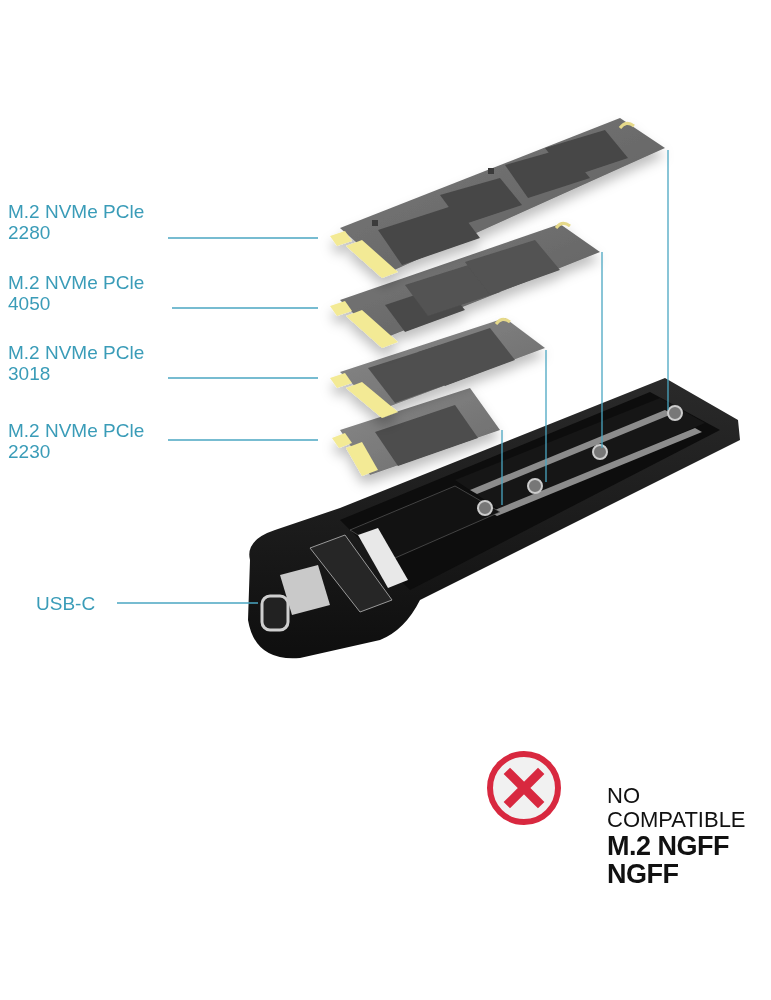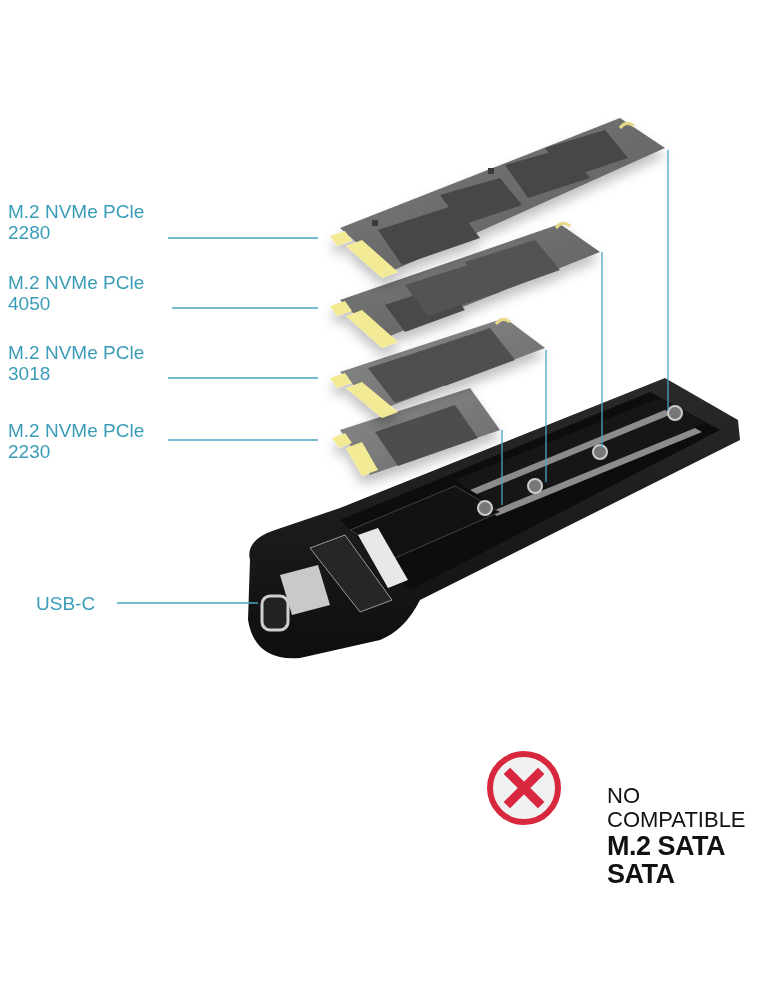--- a/index.html
+++ b/index.html
@@ -125,14 +125,14 @@
   <span>3018</span>
 </div>
 <div class="lbl" style="left:8px;top:420px;width:157px;">
   <span>M.2 NVMe PCle</span>
   <span>2230</span>
 </div>
 <div class="lbl" style="left:36px;top:593px;">USB-C</div>
 
 <div class="badge-text">
   <div class="t1">NO COMPATIBLE</div>
-  <div class="t2">M.2 SATA SATA</div>
+  <div class="t2">M.2 NGFF NGFF</div>
 </div>
 
 </body></html>

